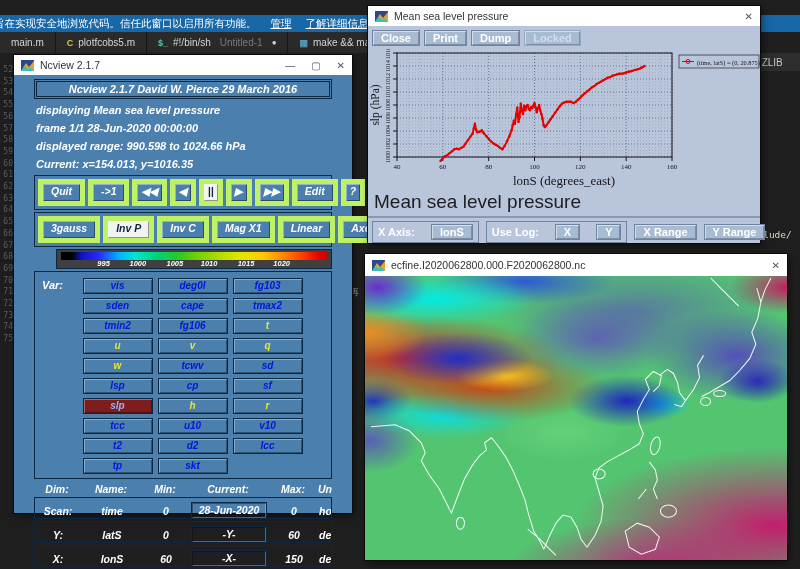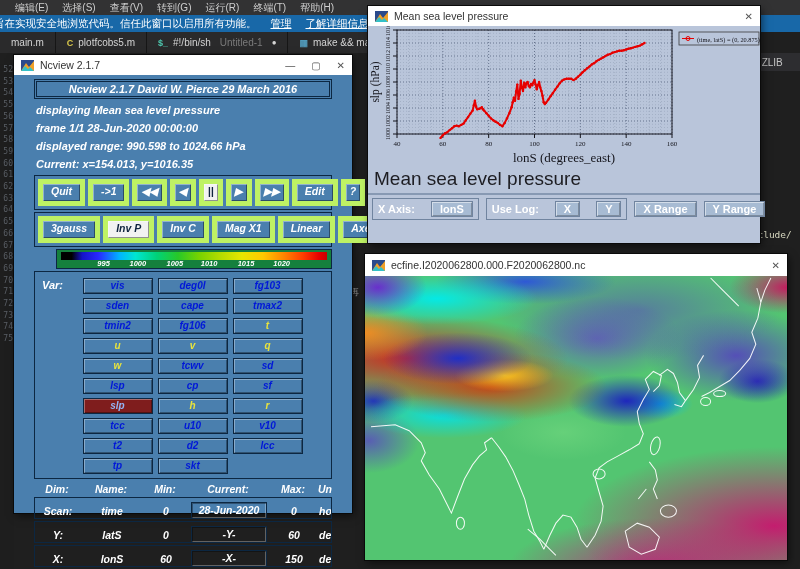--- a/index.html
+++ b/index.html
@@ -42,21 +42,21 @@
   .nc-header-in{border:1px solid #0c2742;text-align:center;font-weight:bold;font-size:11px;padding:1px 0;}
   .nc-line{font-weight:bold;font-size:11px;line-height:18px;padding-left:3px;}
   .nc-row{display:flex;align-items:center;gap:3px;padding:3px 3px;}
   .nc-btn{background:#4a7fae;border:5px solid #bef264;box-shadow:inset 1px 1px 0 rgba(255,255,255,.4),inset -1px -1px 0 rgba(0,0,0,.4);
           color:#fff;font-weight:bold;font-size:10.5px;padding:1px 8px;height:15px;line-height:13px;cursor:pointer;white-space:nowrap;}
   .nc-btn.narrow{padding:1px 4px;}
   .nc-btn.active{background:#f2f2f2;color:#10253f;}
   .nc-label{font-weight:bold;font-size:11px;}
   .delay-in{width:34px;height:13px;background:#4a7fae;border:1px solid #0c2742;box-shadow:inset 1px 1px 0 rgba(0,0,0,.35);position:relative;cursor:text;}
   .delay-in i{position:absolute;left:2px;top:1px;width:3px;height:9px;background:#fff;}
-  .cbar{position:relative;height:18px;background:#15803d;margin-left:23px;}
+  .cbar{position:relative;height:18px;background:#404040;margin-left:23px;}
   .cbar .grad{position:absolute;left:4px;right:4px;top:2px;height:8px;
     background:linear-gradient(to right,#000 0%,#000 4%,#1414c8 8%,#2828ff 14%,#00b4ff 22%,#00e6d2 28%,#00d278 36%,#28c828 44%,#78d200 52%,#b4dc00 60%,#e6e600 68%,#ffc800 76%,#ff8200 84%,#ff3c00 91%,#e60000 97%,#c80000 100%);}
   .cbar .ct{position:absolute;top:9px;transform:translateX(-50%);color:#fff;font-size:7.5px;font-weight:bold;}
   .var-panel{display:flex;padding:4px 2px 2px 2px;}
   .var-lab{width:38px;font-weight:bold;font-size:11px;padding:3px 0 0 5px;}
   .var-grid{flex:1;display:flex;flex-wrap:wrap;}
   .var-btn{width:68px;margin:2px 2.5px;height:14px;line-height:13px;text-align:center;font-weight:bold;font-size:10px;
            background:#4a7fae;border:1px solid #0c2742;box-shadow:inset 1px 1px 0 rgba(255,255,255,.35),inset -1px -1px 0 rgba(0,0,0,.35);cursor:pointer;}
   .var-btn.b{color:#0018d8;} .var-btn.y{color:#e9e43c;}
   .var-btn.sel{background:#7f1d1d;color:#93b5f6;}
@@ -105,31 +105,20 @@
       radial-gradient(200px 70px at 68% 103%, rgba(195,25,125,.85), transparent 72%),
       radial-gradient(90px 40px at 47% 55%, rgba(120,220,130,.5), transparent 70%),
       linear-gradient(#53c571,#53c571);}
   .coast{position:absolute;inset:0;}
 </style>
 </head>
 <body>
 
 <div class="screen">
 
-  <div class="vs-titlebar">
-    <div id="vs-menus" style="display:flex;">
-        <span class="vs-menu">编辑(E)</span>
-        <span class="vs-menu">选择(S)</span>
-        <span class="vs-menu">查看(V)</span>
-        <span class="vs-menu">转到(G)</span>
-        <span class="vs-menu">运行(R)</span>
-        <span class="vs-menu">终端(T)</span>
-        <span class="vs-menu">帮助(H)</span>
-      </div>
-  </div>
   <div class="vs-notif">
     <span class="msg">旨在实现安全地浏览代码。信任此窗口以启用所有功能。</span>
     <a>管理</a>
     <a>了解详细信息</a>
   </div>
   <div class="vs-tabs" id="vs-tabs">
       <div class="vs-tab">
         <span class="bright">main.m</span>
       </div>
       <div class="vs-tab">
@@ -322,20 +311,26 @@
       <svg class="appicon" viewBox="0 0 13 11">
           <rect width="13" height="11" fill="#2b4a8c"></rect>
           <path d="M0,11 L5,3 L8,7 L13,1 L13,11 Z" fill="#f0a028"></path>
           <path d="M0,11 L4,6 L7,9 L9,7 L13,11 Z" fill="#34c0c8"></path>
         </svg>
       <span>Mean sea level pressure</span>
       <span class="tctrl">
           <span>✕</span>
         </span>
     </div>
+    <div class="p-toolbar" id="plot-toolbar">
+        <span class="p-btn">Close</span>
+        <span class="p-btn">Print</span>
+        <span class="p-btn">Dump</span>
+        <span class="p-btn disabled">Locked</span>
+      </div>
     <div class="chart-wrap">
       <svg id="chart-svg" width="392" height="130">
           <line x1="29" y1="4" x2="29" y2="108" stroke="#5c6a84" stroke-width="0.9" stroke-dasharray="1,2"></line>
           <line x1="40.45833333333333" y1="4" x2="40.45833333333333" y2="108" stroke="#8f9cb2" stroke-width="0.5" stroke-dasharray="1,2"></line>
           <line x1="51.916666666666664" y1="4" x2="51.916666666666664" y2="108" stroke="#8f9cb2" stroke-width="0.5" stroke-dasharray="1,2"></line>
           <line x1="63.375" y1="4" x2="63.375" y2="108" stroke="#8f9cb2" stroke-width="0.5" stroke-dasharray="1,2"></line>
           <line x1="74.83333333333333" y1="4" x2="74.83333333333333" y2="108" stroke="#5c6a84" stroke-width="0.9" stroke-dasharray="1,2"></line>
           <line x1="86.29166666666667" y1="4" x2="86.29166666666667" y2="108" stroke="#8f9cb2" stroke-width="0.5" stroke-dasharray="1,2"></line>
           <line x1="97.75" y1="4" x2="97.75" y2="108" stroke="#8f9cb2" stroke-width="0.5" stroke-dasharray="1,2"></line>
           <line x1="109.20833333333334" y1="4" x2="109.20833333333334" y2="108" stroke="#8f9cb2" stroke-width="0.5" stroke-dasharray="1,2"></line>

